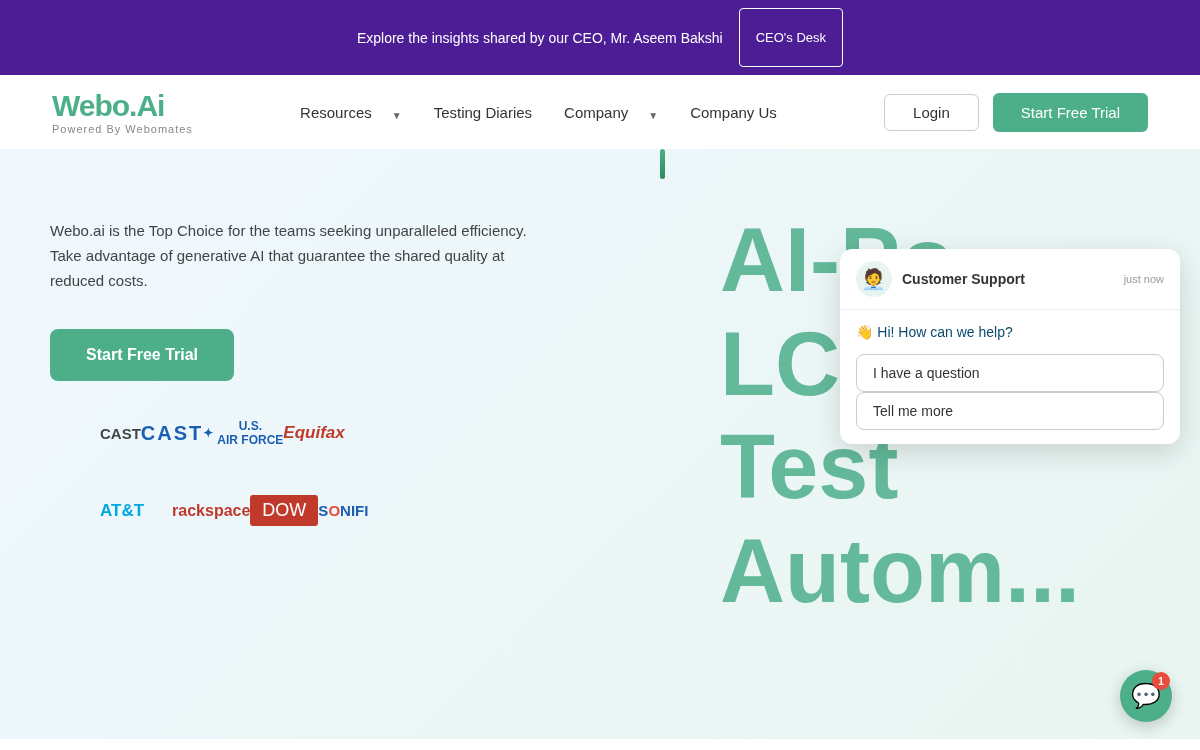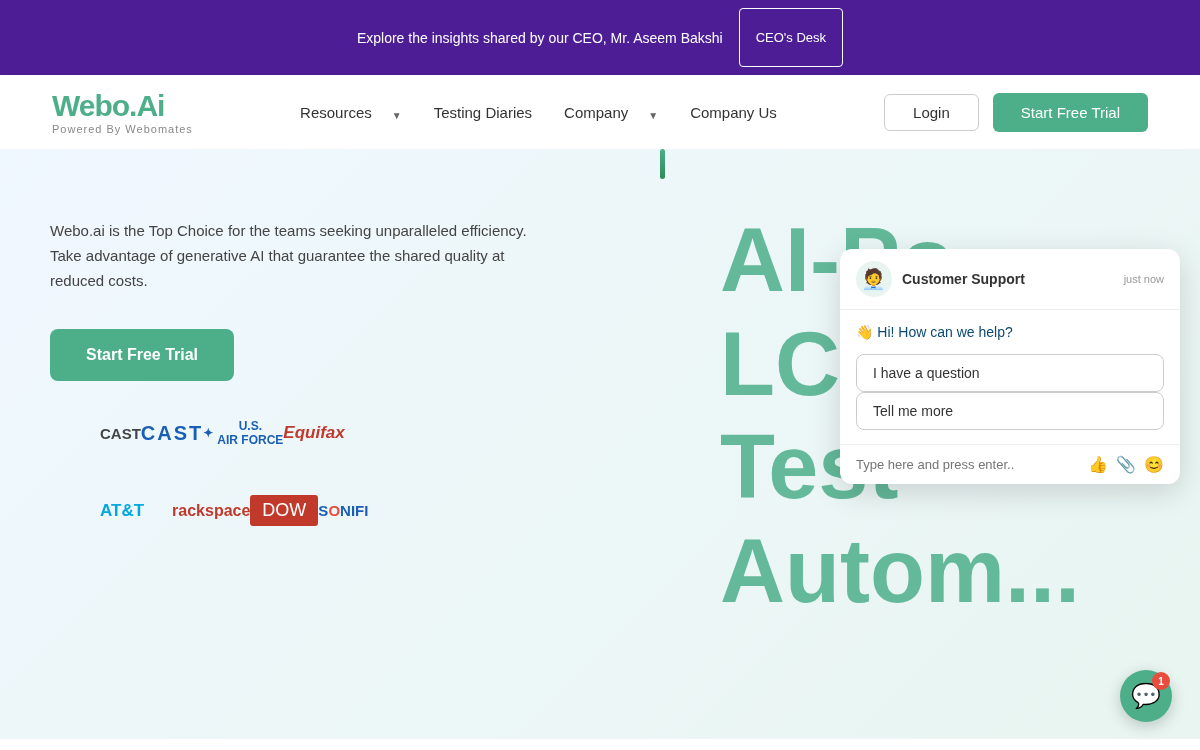--- a/index.html
+++ b/index.html
@@ -386,28 +386,20 @@
           <div class="chat-avatar">🧑‍💼</div>
           <div style="font-size:14px;font-weight:600;color:#333;">Customer Support</div>
         </div>
         <span class="chat-time">just now</span>
       </div>
       <div class="chat-body">
         <p class="chat-greeting">👋 Hi! How can we help?</p>
         <button class="chat-option-btn">I have a question</button>
         <button class="chat-option-btn">Tell me more</button>
       </div>
-      <div class="chat-input-row">
-        <input class="chat-input" type="text" placeholder="Type here and press enter.." style="">
-        <div class="chat-icons">
-          <span>👍</span>
-          <span>📎</span>
-          <span>😊</span>
-        </div>
-      </div>
     </div>
   </div>
 </section>
 
 <div class="chat-fab" style="position:fixed;bottom:28px;right:28px;">
   <span>💬</span>
   <span class="chat-fab-badge">1</span>
 </div>
 
 </body></html>

